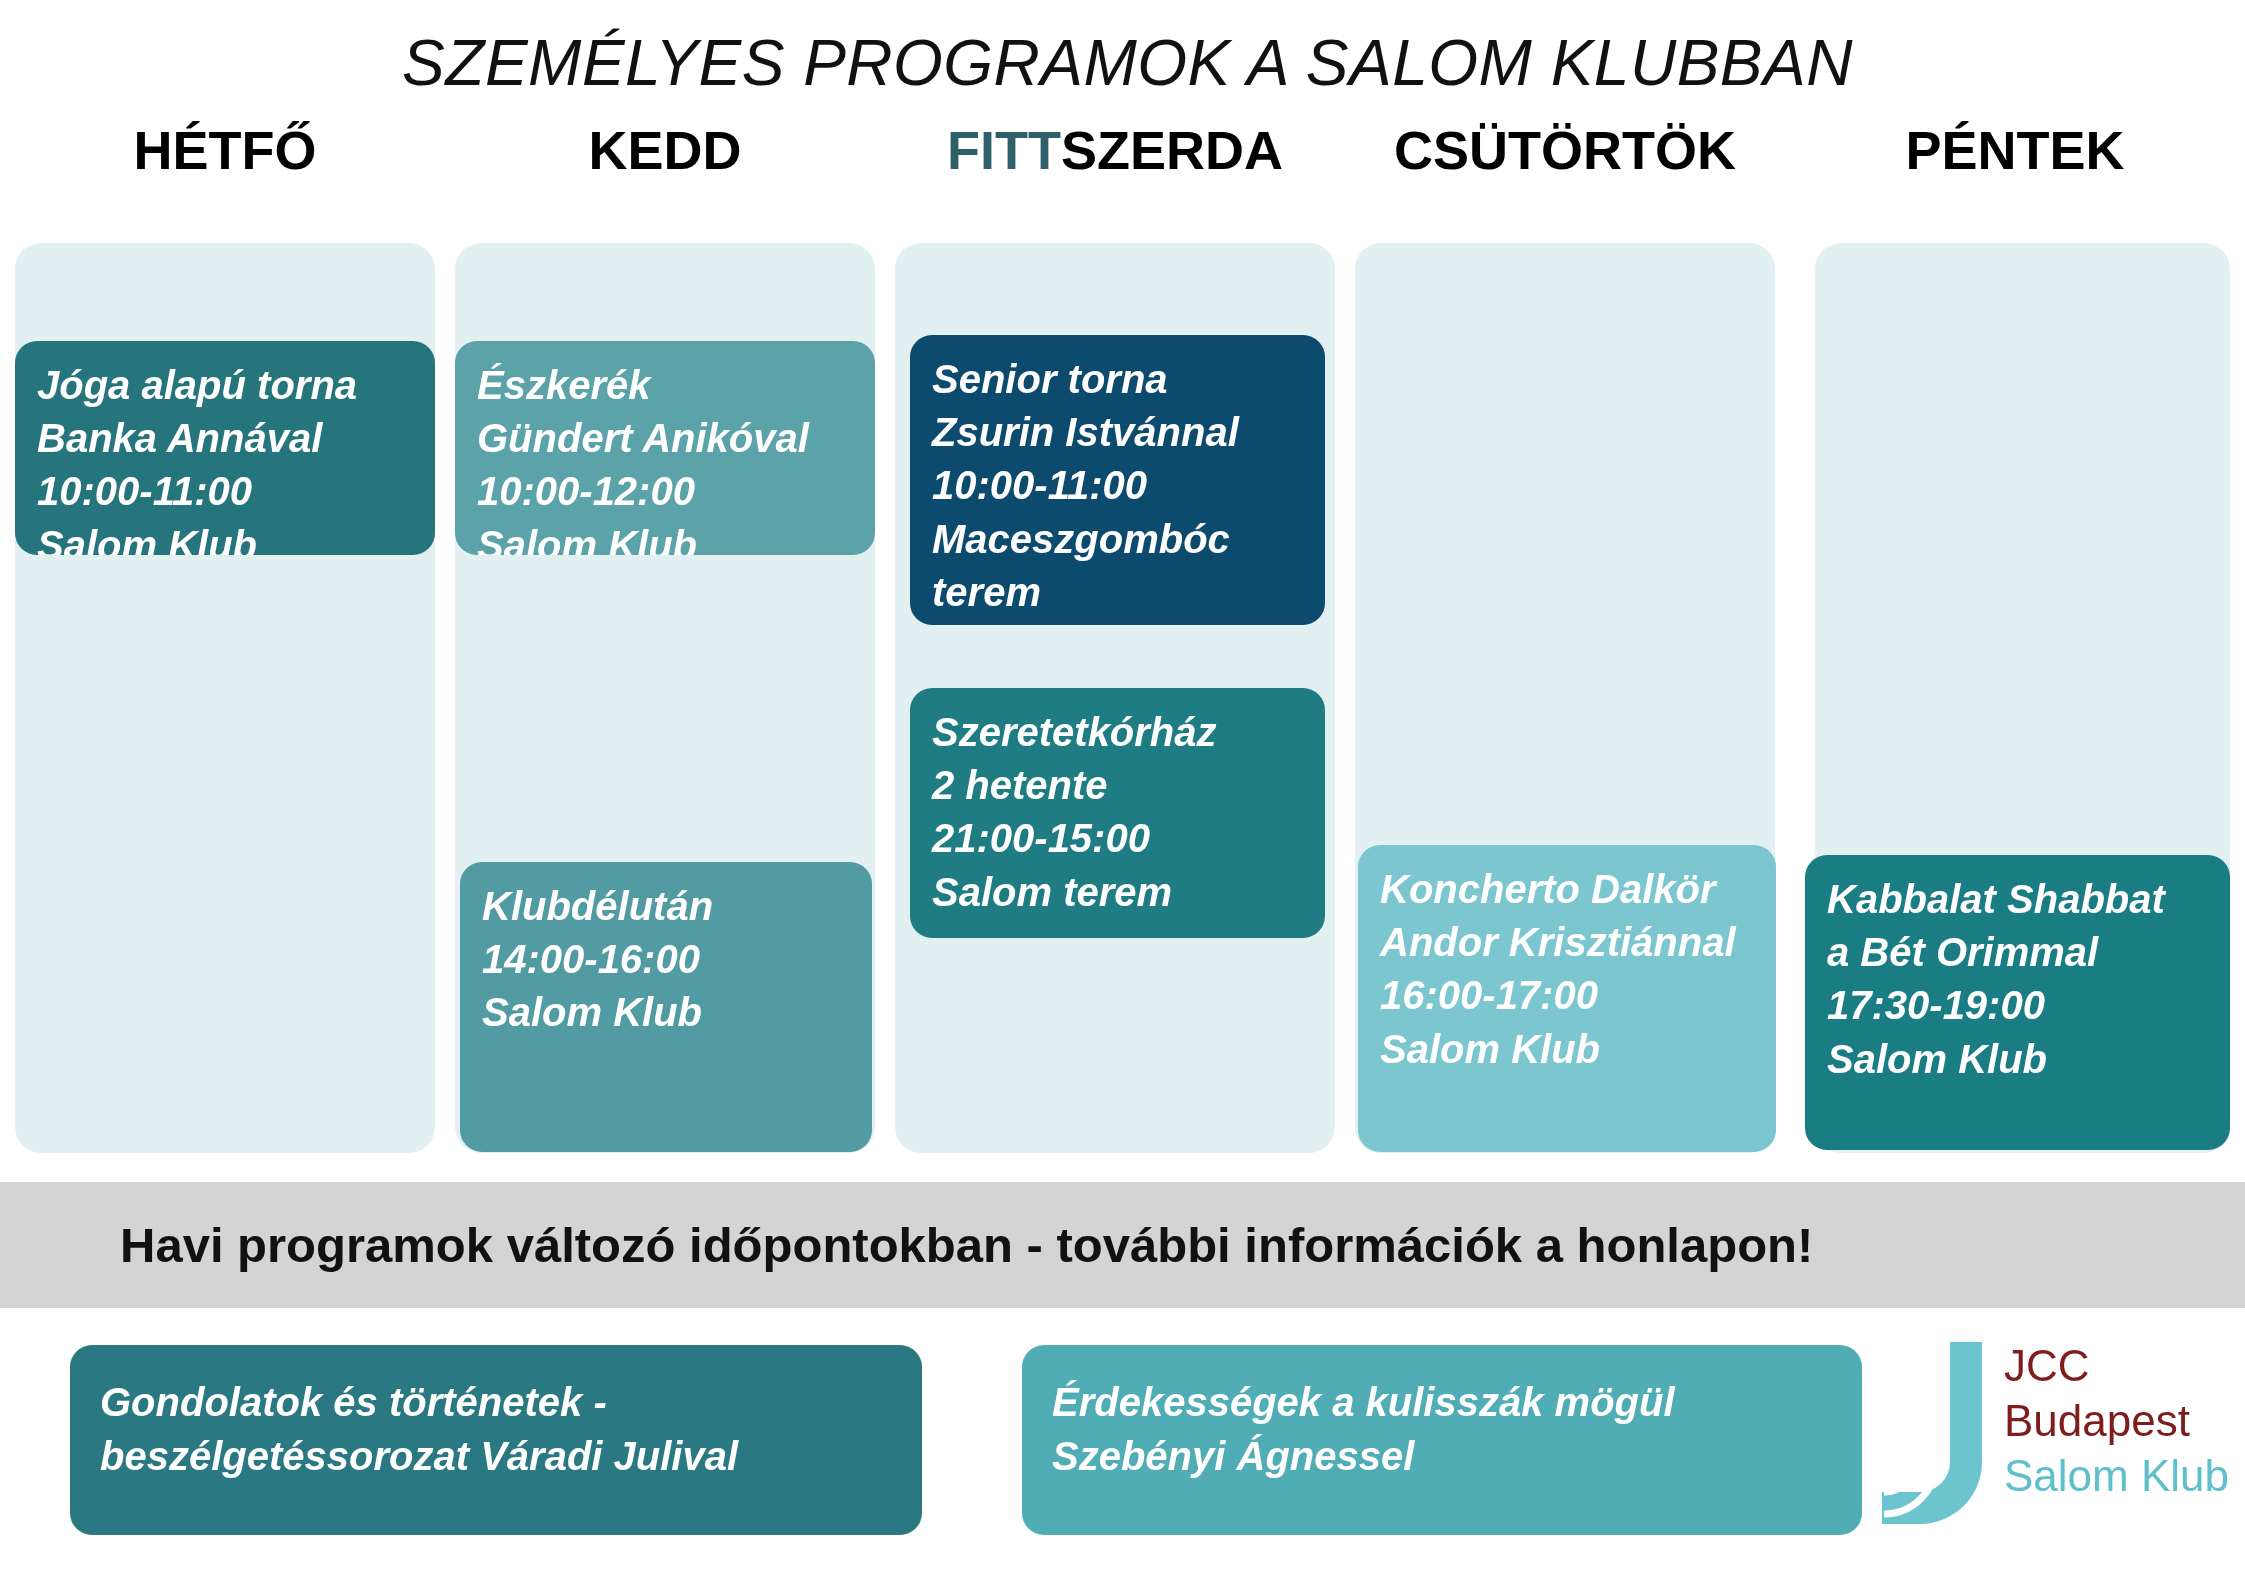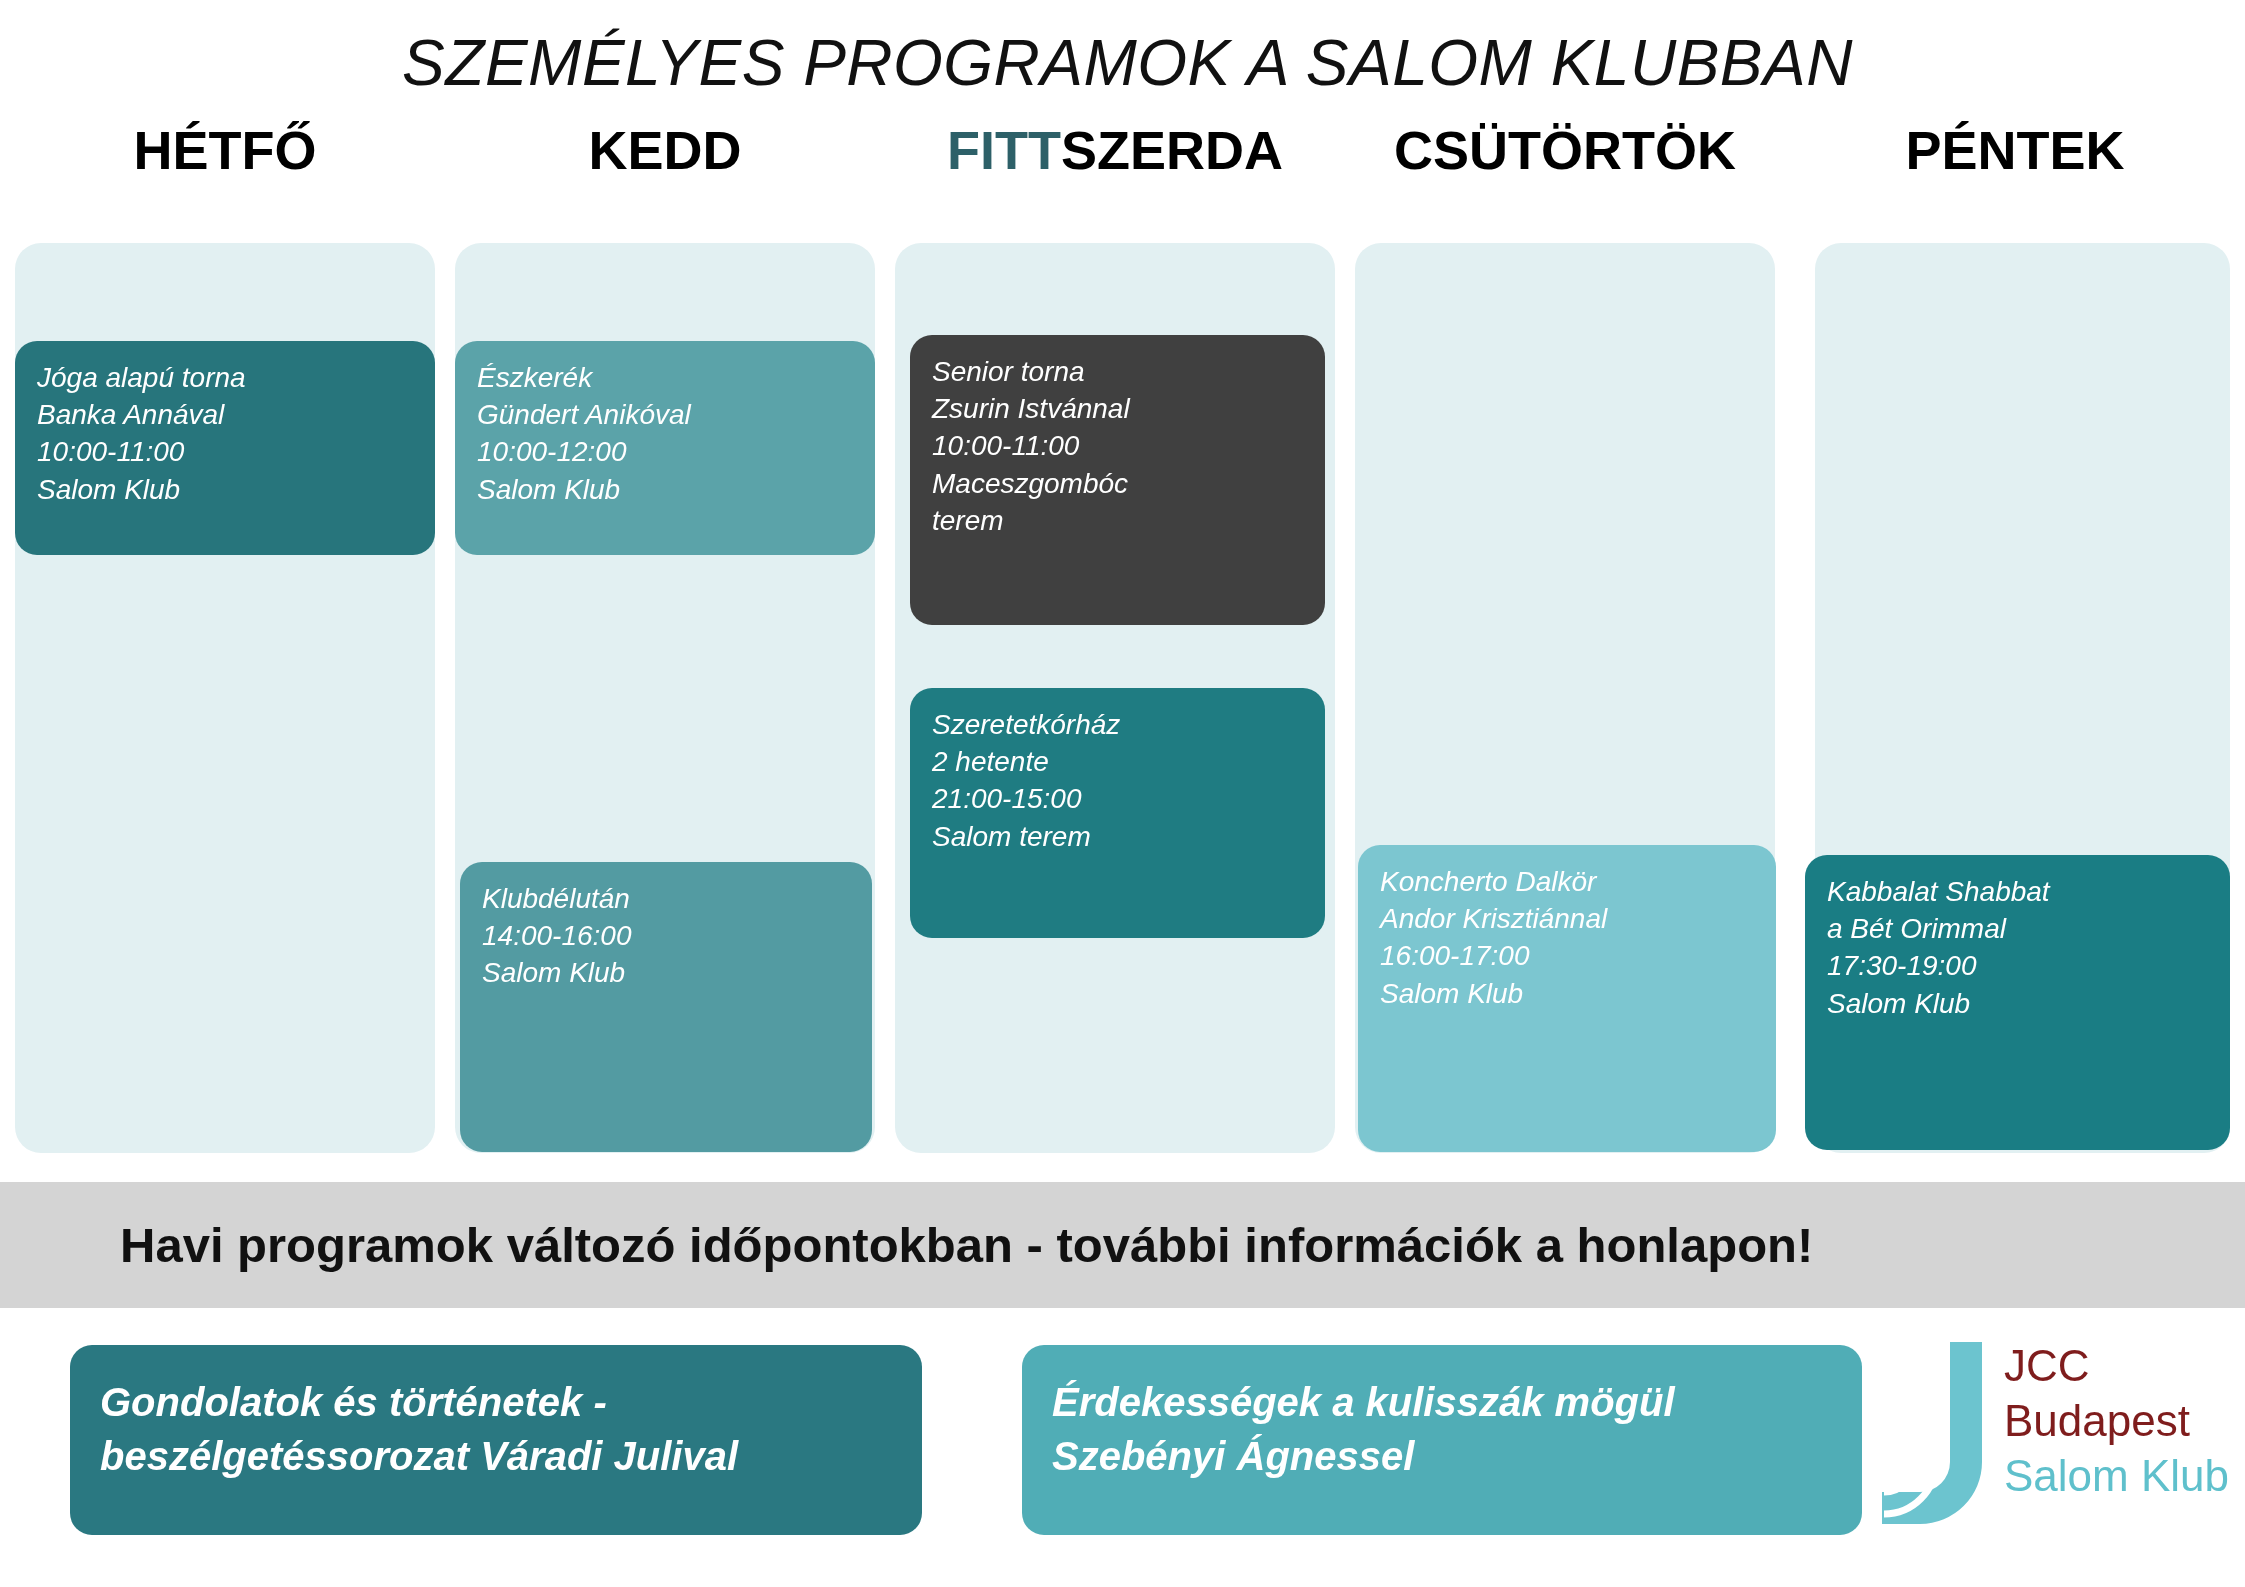--- a/index.html
+++ b/index.html
@@ -81,35 +81,35 @@
   .col-2 { left: 895px;  width: 440px; }
   .col-3 { left: 1355px; width: 420px; }
   .col-4 { left: 1815px; width: 415px; }
 
   
   .card {
     position: absolute;
     border-radius: 22px;
     color: #ffffff;
     font-style: italic;
-    font-weight: normal;
+    font-weight: bold;
     padding: 18px 28px 20px 22px;
     line-height: 1.33;
-    font-size: 28px;
+    font-size: 40px;
     overflow: hidden;
   }
   .card .line { display: block; white-space: nowrap; }
 
   
   .card-mon-1 { left: 15px;  top: 341px; width: 420px; height: 214px; background: #27757c; }
   
   .card-tue-1 { left: 455px; top: 341px; width: 420px; height: 214px; background: #5ba3a9; }
   .card-tue-2 { left: 460px; top: 862px; width: 412px; height: 290px; background: #539ba2; }
   
-  .card-wed-1 { left: 910px; top: 335px; width: 415px; height: 290px; background: #404040; }
+  .card-wed-1 { left: 910px; top: 335px; width: 415px; height: 290px; background: #0c4a6e; }
   .card-wed-2 { left: 910px; top: 688px; width: 415px; height: 250px; background: #1f7c82; }
   
   .card-thu-1 { left: 1358px; top: 845px; width: 418px; height: 307px; background: #7cc6d0; }
   
   .card-fri-1 { left: 1805px; top: 855px; width: 425px; height: 295px; background: #1a7d84; }
 
   
   .banner {
     position: absolute;
     left: 0;

